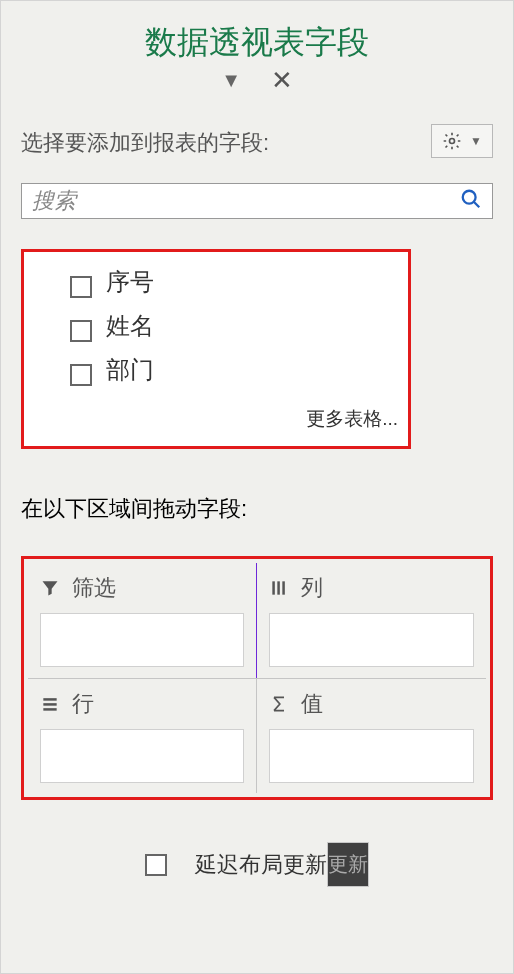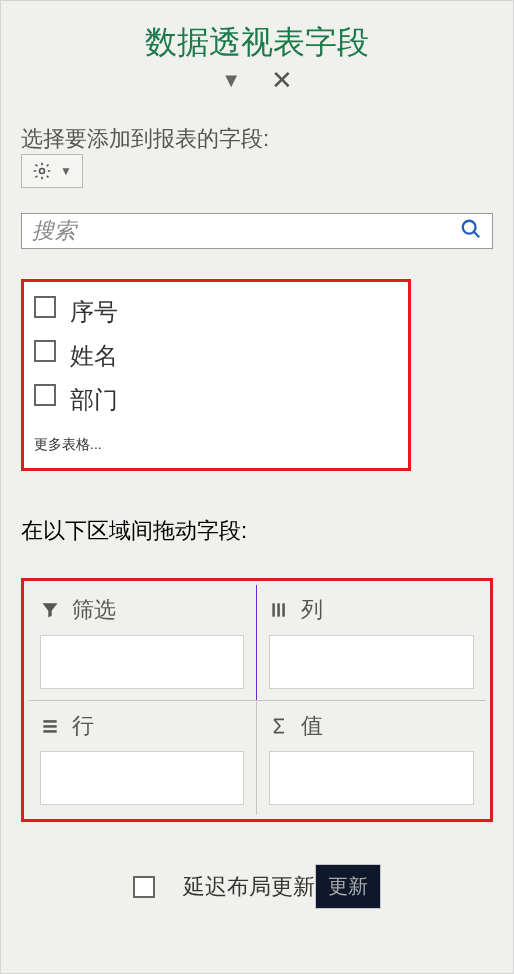--- a/index.html
+++ b/index.html
@@ -48,23 +48,22 @@
     .close-btn {
       font-size: 26px;
       color: #555;
       cursor: pointer;
       user-select: none;
       font-weight: 300;
     }
     .subtitle-row {
       display: flex;
       justify-content: space-between;
-      align-items: flex-start;
+      align-items: flex-end;
       margin-bottom: 25px;
-      flex-direction: column;
     }
     .subtitle {
       font-size: 22px;
       color: #555;
     }
     .settings-btn {
       border: 1px solid #b8b8b8;
       background: #f5f5f3;
       padding: 6px 10px;
       display: flex;
@@ -109,40 +108,42 @@
     }
     .field-list {
       border: 3px solid #e21b1b;
       background: #fff;
       padding: 8px 10px 10px 10px;
       width: 390px;
       margin-bottom: 45px;
     }
     .field-item {
       display: flex;
-      align-items: flex-start;
+      align-items: flex-end;
       padding: 6px 0;
       cursor: pointer;
+      margin-left: 36px;
     }
     .checkbox {
       width: 22px;
       height: 22px;
       border: 2px solid #666;
       margin-right: 14px;
       background: #fff;
     }
     .field-label {
       font-size: 24px;
       color: #333;
     }
     .more-tables {
-      font-size: 14px;
+      font-size: 19px;
       color: #333;
       padding: 14px 0 4px 0;
       cursor: pointer;
+      text-align: right;
     }
     .drag-label {
       font-size: 22px;
       color: #000000;
       margin-bottom: 32px;
     }
     .drop-zones {
       border: 3px solid #e21b1b;
       padding: 4px;
       background: #f0f0ed;
@@ -197,24 +198,24 @@
       display: flex;
       align-items: center;
       gap: 14px;
     }
     .defer-label {
       font-size: 22px;
       color: #333;
     }
     .update-btn {
       border: 1px solid #c8c8c8;
-      background: #0f172a;
+      background: #404040;
       color: #aaa;
       font-size: 20px;
-      padding: 8px 12px;
+      padding: 8px 0;
       cursor: default;
       font-family: inherit;
     }
   </style>
 </head>
 <body>
 
 <div class="pane">
   <div class="header">
     <div class="title">数据透视表字段</div>

